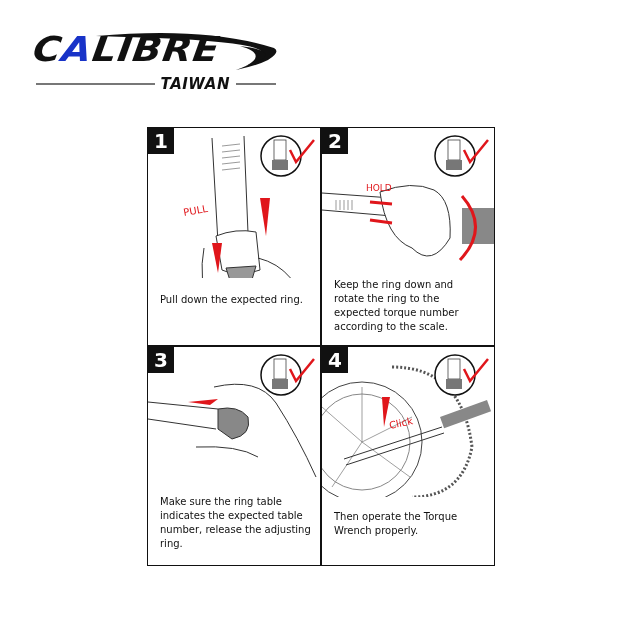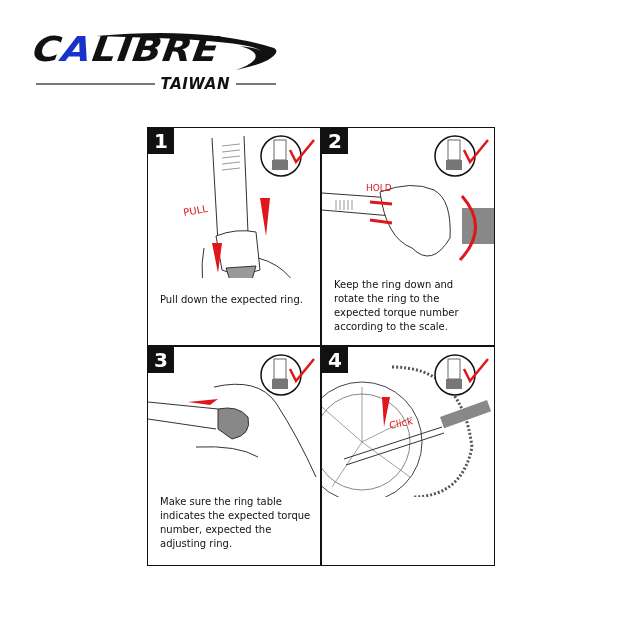--- a/index.html
+++ b/index.html
@@ -100,21 +100,21 @@
       <path d="M0 55 L70 62 M0 72 L68 82" stroke="#333" fill="none"></path>
       <path d="M70 62 Q90 58 100 70 Q104 88 84 92 L70 82 Z" fill="#888" stroke="#333"></path>
       <path d="M66 40 Q110 30 128 56 Q150 90 168 130" stroke="#333" fill="none"></path>
       <path d="M48 100 Q90 98 110 110" stroke="#333" fill="none"></path>
       <path d="M40 55 L70 52 L62 58 Z" fill="#e0161b"></path>
       <circle cx="133" cy="28" r="20" fill="#fff" stroke="#111" stroke-width="1.5"></circle>
       <rect x="126" y="12" width="12" height="20" fill="#fff" stroke="#444" stroke-width="0.8"></rect>
       <rect x="124" y="32" width="16" height="10" fill="#777"></rect>
       <path d="M142 22 L148 34 L166 12" stroke="#e0161b" stroke-width="2.5" fill="none"></path>
     </svg>
-    <div class="caption" style="top:148px">Make sure the ring table indicates the expected torque number, expected the adjusting ring.</div>
+    <div class="caption" style="top:148px">Make sure the ring table indicates the expected table number, release the adjusting ring.</div>
   </div>
 
   <div class="panel p4">
     <div class="num">4</div>
     <svg class="illus" width="172" height="150" viewBox="0 0 172 150">
       <circle cx="40" cy="95" r="60" fill="none" stroke="#444"></circle>
       <circle cx="40" cy="95" r="48" fill="none" stroke="#888"></circle>
       <g stroke="#777" stroke-width="0.7">
         <line x1="40" y1="95" x2="40" y2="40"></line>
           <line x1="40" y1="95" x2="90" y2="70"></line>
@@ -125,14 +125,15 @@
       <path d="M70 20 Q140 20 150 100 Q140 150 90 150" fill="none" stroke="#555" stroke-width="3" stroke-dasharray="2 2"></path>
       <path d="M22 112 L120 80 M24 118 L122 86" stroke="#333"></path>
       <rect x="118" y="70" width="50" height="12" fill="#888" transform="rotate(-20 118 70)"></rect>
       <path d="M60 50 L62 80 L68 50 Z" fill="#e0161b"></path>
       <text x="68" y="82" font-family="DejaVu Sans, sans-serif" font-size="10" fill="#e0161b" transform="rotate(-12 68 82)">Click</text>
       <circle cx="133" cy="28" r="20" fill="#fff" stroke="#111" stroke-width="1.5"></circle>
       <rect x="126" y="12" width="12" height="20" fill="#fff" stroke="#444" stroke-width="0.8"></rect>
       <rect x="124" y="32" width="16" height="10" fill="#777"></rect>
       <path d="M142 22 L148 34 L166 12" stroke="#e0161b" stroke-width="2.5" fill="none"></path>
     </svg>
+    <div class="caption" style="top:163px">Then operate the Torque Wrench properly.</div>
   </div>
 </div>
 
 </body></html>

